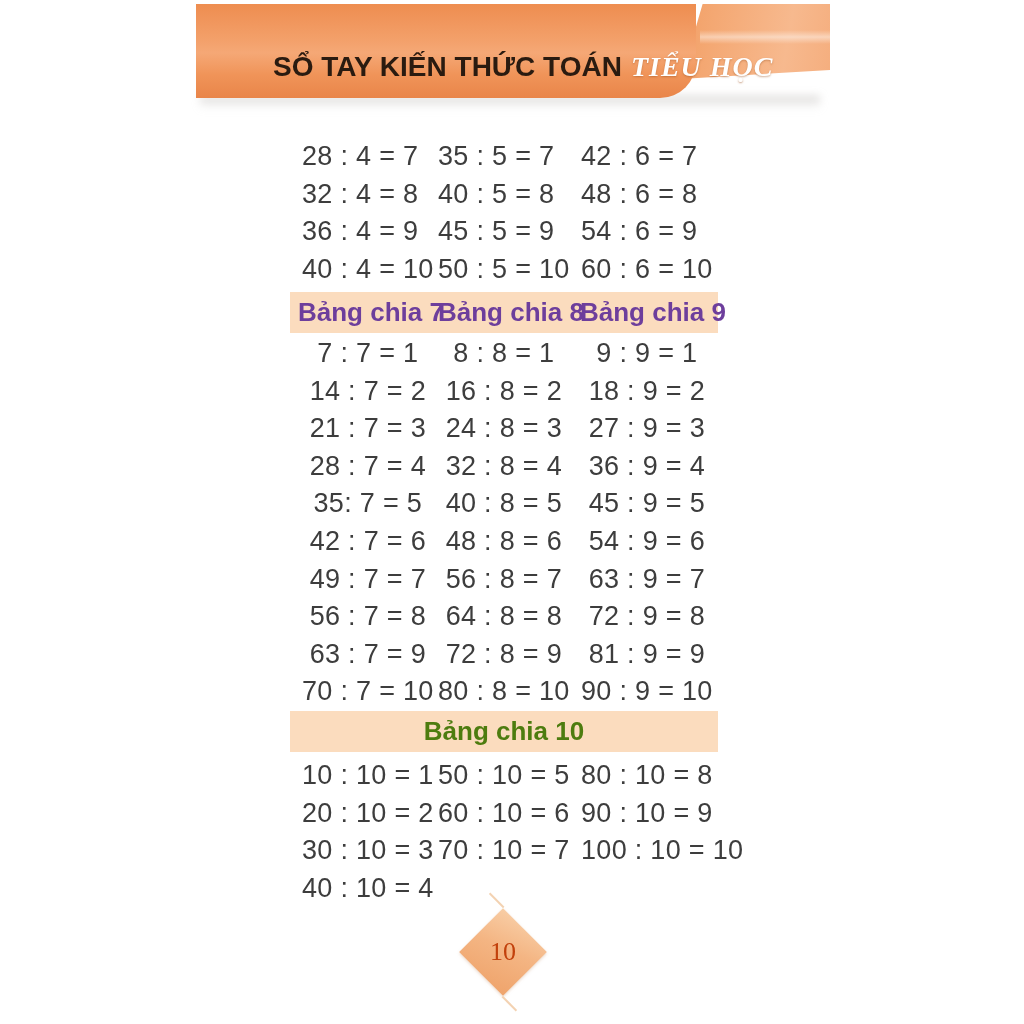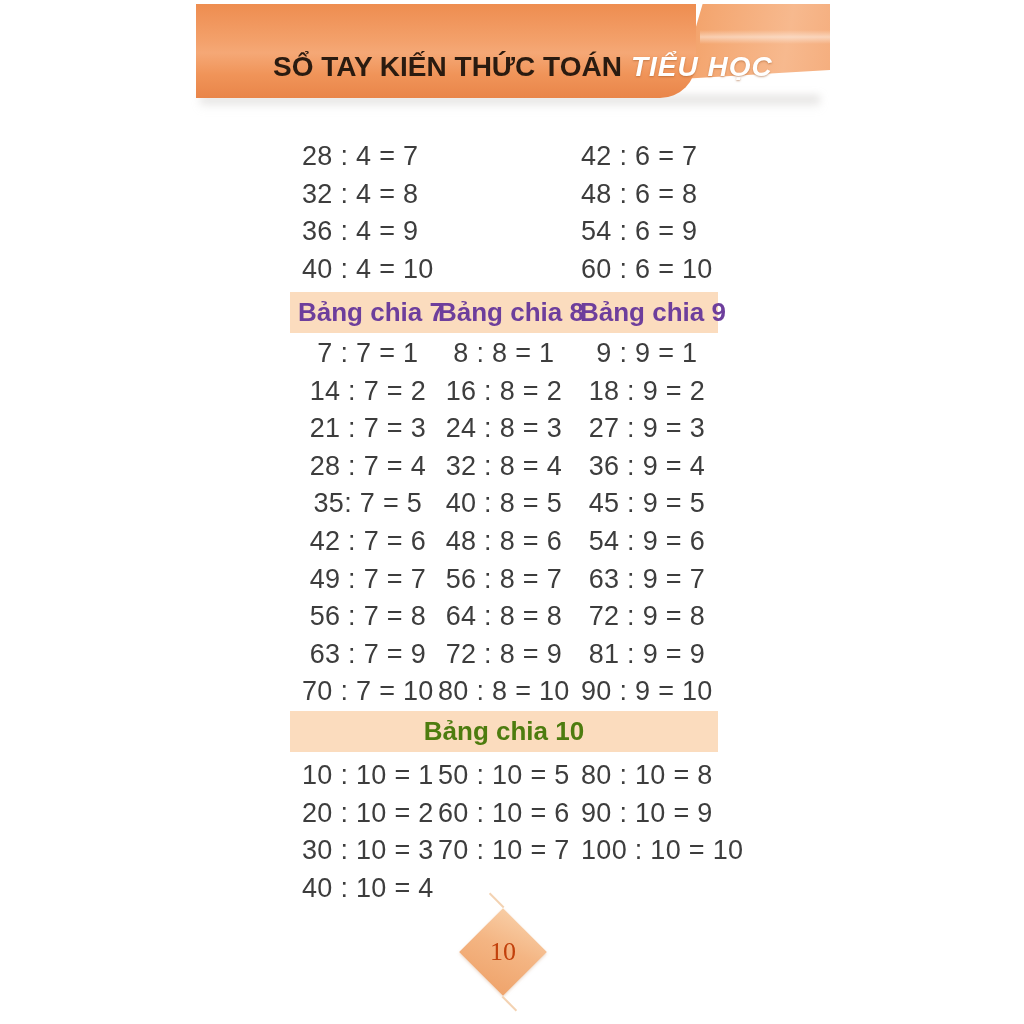--- a/index.html
+++ b/index.html
@@ -34,20 +34,21 @@
   }
   .banner-title {
     position: absolute; left: 77px; top: 47px;
     font-size: 28px; font-weight: bold; letter-spacing: 0px;
     color: #2a1b10; white-space: nowrap;
   }
   .banner-title .accent {
     color: #ffffff; font-style: italic; margin-left: 9px;
     text-shadow: 0 1px 2px rgba(160,90,40,0.55);
     letter-spacing: 1px;
+    font-family: Liberation Serif, serif;
   }
 
   
   .eq-col {
     position: absolute;
     font-size: 27px; line-height: 37.6px; color: #3d3d3d;
     white-space: pre-line; letter-spacing: 0.3px;
   }
   .block-a { top: 138px; }
   .block-b { top: 335px; text-align: center; }
@@ -109,20 +110,24 @@
   <div class="banner-main">
     <div class="banner-title">
       <span>SỔ TAY KIẾN THỨC TOÁN</span><span class="accent">TIỂU HỌC</span>
     </div>
   </div>
 
   <div class="eq-col block-a col-1">28 : 4 = 7
 32 : 4 = 8
 36 : 4 = 9
 40 : 4 = 10</div>
+  <div class="eq-col block-a col-2">35 : 5 = 7
+40 : 5 = 8
+45 : 5 = 9
+50 : 5 = 10</div>
   <div class="eq-col block-a col-3">42 : 6 = 7
 48 : 6 = 8
 54 : 6 = 9
 60 : 6 = 10</div>
 
   <div class="band band-789">
     <span class="band-label l1">Bảng chia 7</span>
     <span class="band-label l2">Bảng chia 8</span>
     <span class="band-label l3">Bảng chia 9</span>
   </div>

